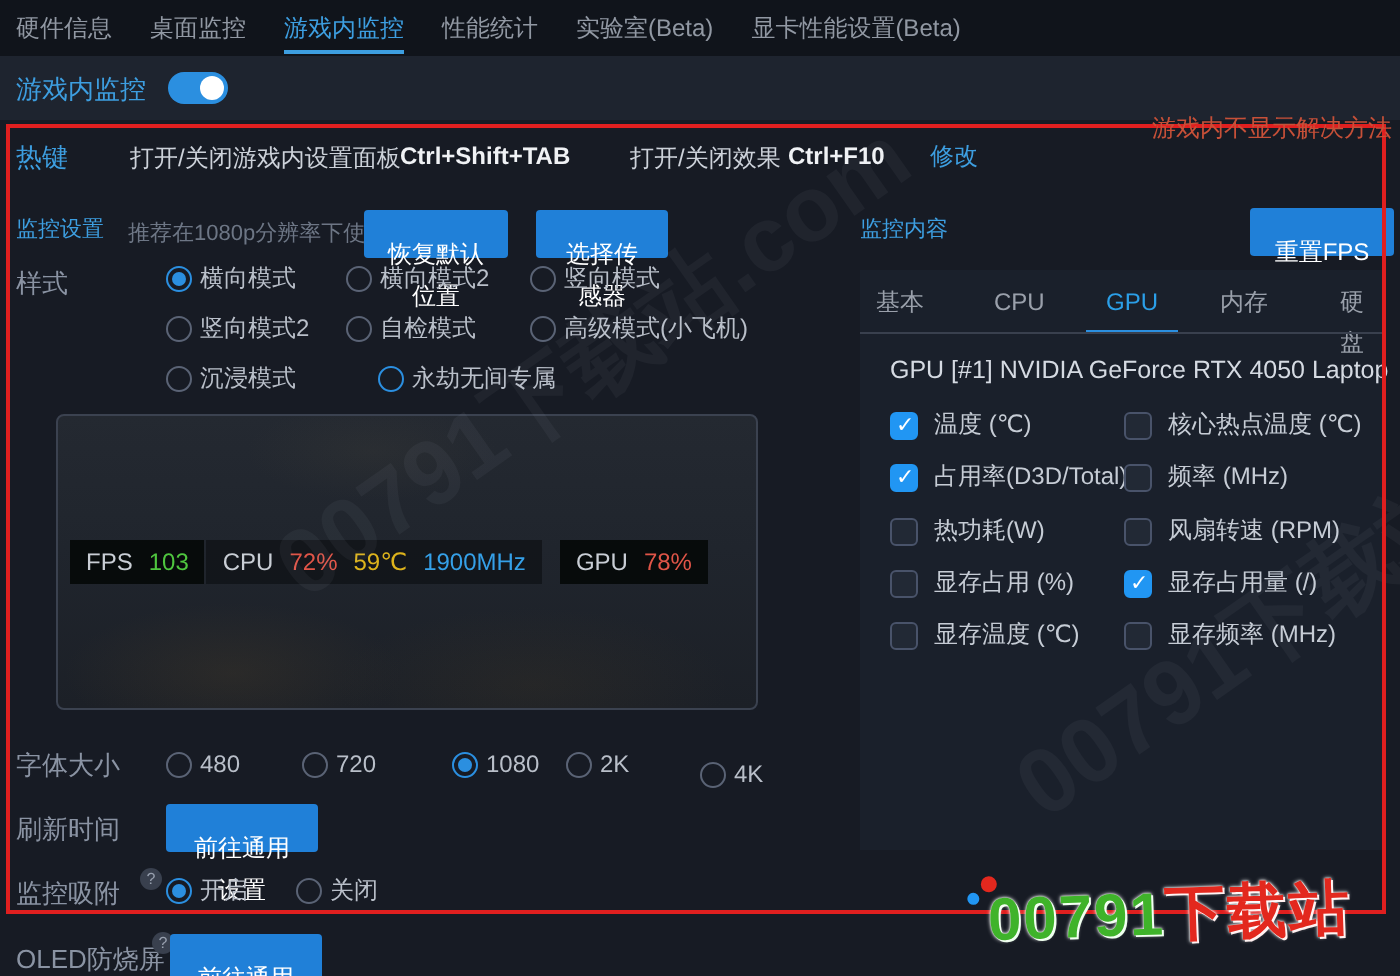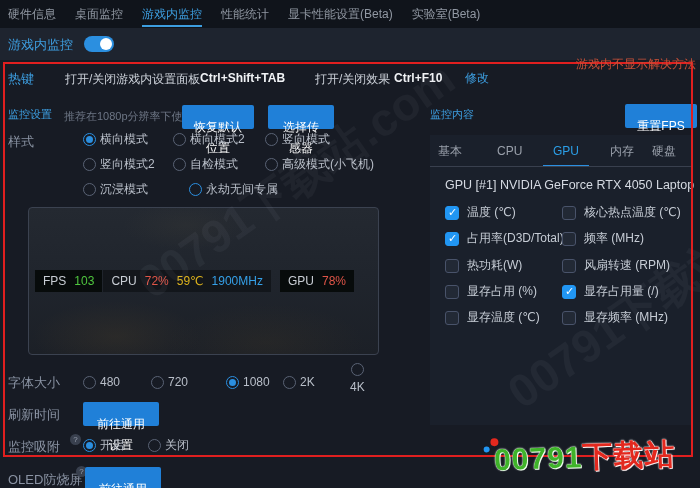--- a/index.html
+++ b/index.html
@@ -94,22 +94,22 @@
 </head>
 <body>
 
 <div class="screen">
 
   <div class="topnav">
     <div class="ttab">硬件信息</div>
     <div class="ttab">桌面监控</div>
     <div class="ttab active">游戏内监控</div>
     <div class="ttab">性能统计</div>
+    <div class="ttab">实验室(Beta)</div>
     <div class="ttab">显卡性能设置(Beta)</div>
-    <div class="ttab">实验室(Beta)</div>
   </div>
 
   <div class="toolbar">
     <div class="tb-title">游戏内监控</div>
     <div class="toggle"></div>
   </div>
 
   <div class="abs hk-label" style="left:8px;top:70px;">热键</div>
   <div class="abs hk-desc" style="left:65px;top:71px;">打开/关闭游戏内设置面板</div>
   <div class="abs hk-key" style="left:200px;top:71px;">Ctrl+Shift+TAB</div>
@@ -189,21 +189,21 @@
     <span class="lbl">720</span>
   </div>
   <div class="radio-item" style="left:226px;top:375px;">
     <span class="radio sel"></span>
     <span class="lbl">1080</span>
   </div>
   <div class="radio-item" style="left:283px;top:375px;">
     <span class="radio"></span>
     <span class="lbl">2K</span>
   </div>
-  <div class="radio-item" style="left:350px;top:363px;flex-direction:column;">
+  <div class="radio-item" style="left:350px;top:380px;">
     <span class="radio"></span>
     <span class="lbl">4K</span>
   </div>
 
   <div class="abs row-label" style="left:8px;top:406px;">刷新时间</div>
   <button class="btn" style="left:83px;top:402px;width:76px;">前往通用设置</button>
 
   <div class="abs row-label" style="left:8px;top:438px;">监控吸附</div>
   <span class="abs help-ic" style="left:70px;top:434px;">?</span>
   <div class="radio-item" style="left:83px;top:438px;">
@@ -220,21 +220,21 @@
   <button class="btn" style="left:85px;top:467px;width:76px;">前往通用设置</button>
 
   <div class="abs sec-title" style="left:430px;top:107px;">监控内容</div>
   <button class="btn" style="left:625px;top:104px;width:72px;">重置FPS计算</button>
 
   <div class="rpanel">
     <div class="rtab" style="left:8px;">基本</div>
     <div class="rtab" style="left:67px;">CPU</div>
     <div class="rtab active" style="left:123px;">GPU</div>
     <div class="rtab" style="left:180px;">内存</div>
-    <div class="rtab" style="left:222px;">硬盘</div>
+    <div class="rtab" style="left:240px;">硬盘</div>
     <div class="rtab-sep"></div>
     <div class="device-title">GPU [#1] NVIDIA GeForce RTX 4050 Laptop</div>
   </div>
 
   <div class="cb-item" style="left:445px;top:205px;">
     <span class="cb on"></span>
     <span class="lbl">温度 (℃)</span>
   </div>
   <div class="cb-item" style="left:562px;top:205px;">
     <span class="cb"></span>

